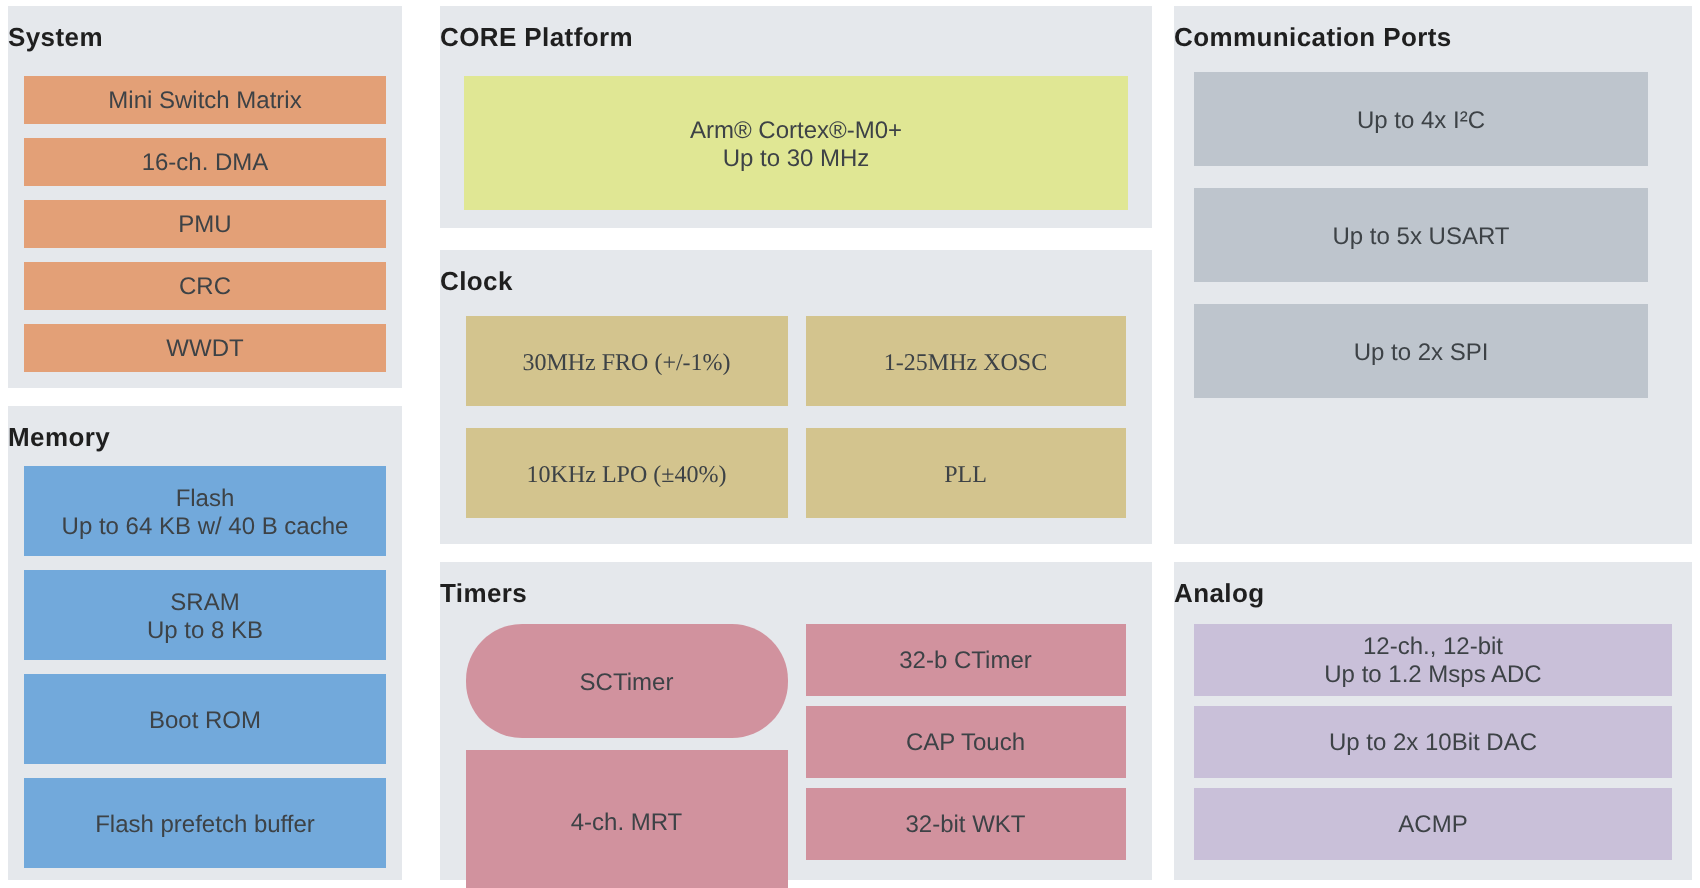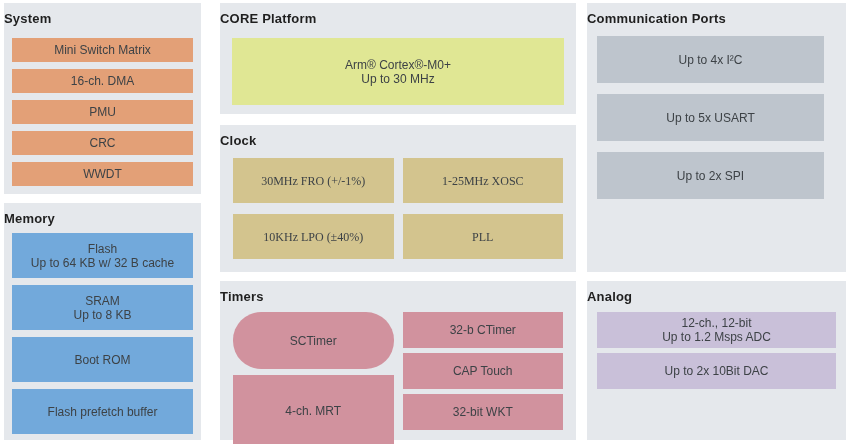--- a/index.html
+++ b/index.html
@@ -71,21 +71,21 @@
     <div class="blk" style="background: rgb(227, 160, 119);">PMU</div>
     <div class="blk" style="background: rgb(227, 160, 119);">CRC</div>
     <div class="blk" style="background: rgb(227, 160, 119);">WWDT</div>
   </div>
 </div>
 
 <div id="p-memory" class="panel" style="background: rgb(229, 232, 236);">
   <div class="panel-title">Memory</div>
   <div class="blocks">
     <div class="blk" style="background: rgb(114, 169, 219);">Flash
-Up to 64 KB w/ 32 B cache</div>
+Up to 64 KB w/ 40 B cache</div>
     <div class="blk" style="background: rgb(114, 169, 219);">SRAM
 Up to 8 KB</div>
     <div class="blk" style="background: rgb(114, 169, 219);">Boot ROM</div>
     <div class="blk" style="background: rgb(114, 169, 219);">Flash prefetch buffer</div>
   </div>
 </div>
 
 <div id="p-core" class="panel" style="background: rgb(229, 232, 236);">
   <div class="panel-title">CORE Platform</div>
   <div class="blocks">
@@ -127,14 +127,15 @@
     <div class="blk" style="background: rgb(190, 197, 205);">Up to 2x SPI</div>
   </div>
 </div>
 
 <div id="p-analog" class="panel" style="background: rgb(229, 232, 236);">
   <div class="panel-title">Analog</div>
   <div class="blocks">
     <div class="blk" style="background: rgb(201, 192, 217);">12-ch., 12-bit
 Up to 1.2 Msps ADC</div>
     <div class="blk" style="background: rgb(201, 192, 217);">Up to 2x 10Bit DAC</div>
+    <div class="blk" style="background: rgb(201, 192, 217);">ACMP</div>
   </div>
 </div>
 
 </body></html>

